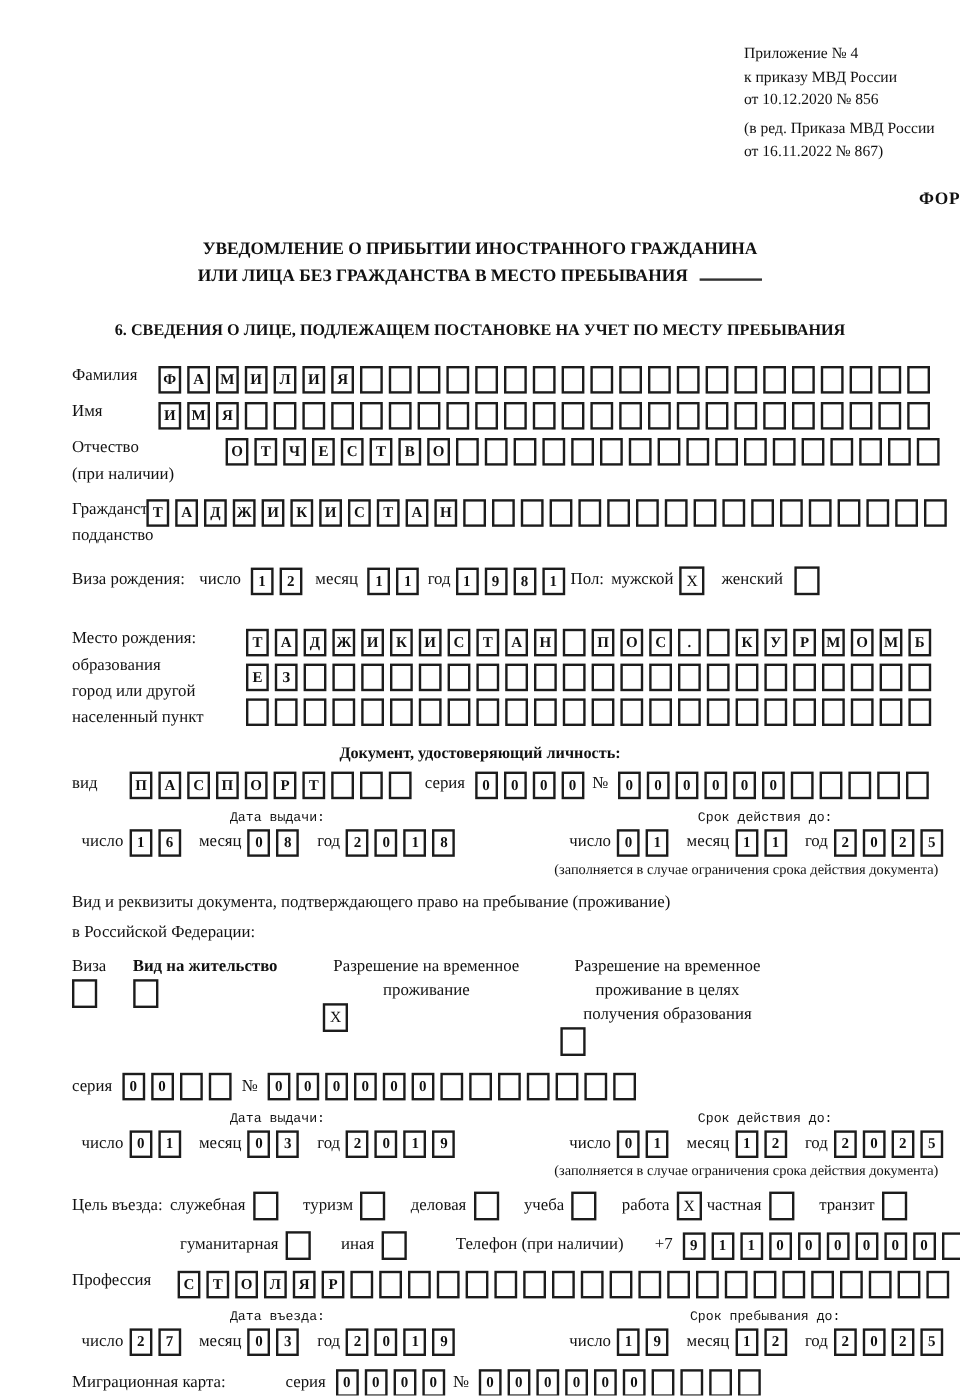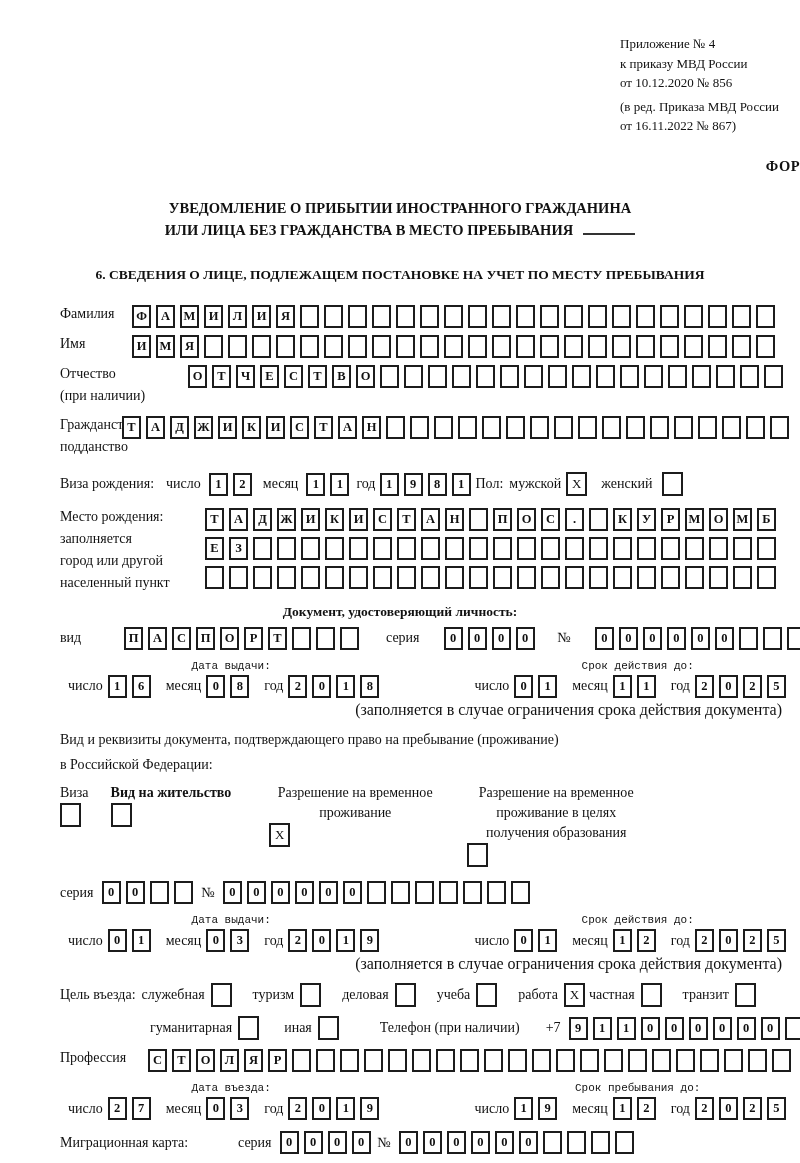--- a/index.html
+++ b/index.html
@@ -31,21 +31,21 @@
   .stack .lbl{margin-bottom:3px;}
   .cellrows .cells{margin-bottom:6px;}
 
   
   .daterow{display:flex;margin-top:10px;}
   .dgroup{display:flex;flex-direction:column;}
   .dgroup .dtitle{font-size:11px;text-align:center;margin-bottom:3px;font-family:Liberation Mono, monospace;}
   .dfields{display:flex;align-items:center;font-size:14px;}
   .dfields .lbl{margin-right:5px;}
   .dfields .cells{margin-right:10px;}
-  .note{font-size:16px;text-align:right;margin:3px 18px 0 0;}
+  .note{font-size:12px;text-align:right;margin:3px 18px 0 0;}
 
   .plain{font-size:14px;margin-top:10px;line-height:1.5;}
   .center-b{font-weight:bold;text-align:center;font-size:13.5px;margin:8px 60px 0 0;}
 
   
   .optrow{display:flex;align-items:flex-start;margin-top:8px;font-size:14px;}
   .opt{display:flex;align-items:flex-start;flex-direction:column;}
   .opt .olabel{line-height:1.45;}
   .opt .olabel.c{text-align:center;}
   .purpose-opt{display:flex;align-items:center;margin-right:21px;}
@@ -231,24 +231,24 @@
         <span class="cell">8</span>
         <span class="cell">1</span>
       </div>
     <div class="lbl" style="margin-right:6px;">Пол:</div>
     <div class="lbl" style="margin-right:5px;">мужской</div>
     <span class="box">X</span>
     <div class="lbl" style="margin:0 10px 0 14px;">женский</div>
     <span class="box"></span>
   </div>
 
-  <div class="row" style="margin-top:12px;">
+  <div class="row" style="margin-top:28px;">
     <div class="stack w145">
       <div class="lbl">Место рождения:</div>
-      <div class="lbl">заполняется</div>
+      <div class="lbl">образования</div>
       <div class="lbl">город или другой</div>
       <div class="lbl">населенный пункт</div>
     </div>
     <div class="cellrows">
       <div class="cells">
           <span class="cell">Т</span>
           <span class="cell">А</span>
           <span class="cell">Д</span>
           <span class="cell">Ж</span>
           <span class="cell">И</span>
@@ -321,21 +321,21 @@
           <span class="cell"></span>
           <span class="cell"></span>
           <span class="cell"></span>
           <span class="cell"></span>
           <span class="cell"></span>
         </div>
     </div>
   </div>
 
   <div class="center-b">Документ, удостоверяющий личность:</div>
-  <div class="row" style="align-items:center;gap:16px;">
+  <div class="row" style="align-items:center;">
     <div class="lbl w48">вид</div>
     <div class="cells">
         <span class="cell">П</span>
         <span class="cell">А</span>
         <span class="cell">С</span>
         <span class="cell">П</span>
         <span class="cell">О</span>
         <span class="cell">Р</span>
         <span class="cell">Т</span>
         <span class="cell"></span>

